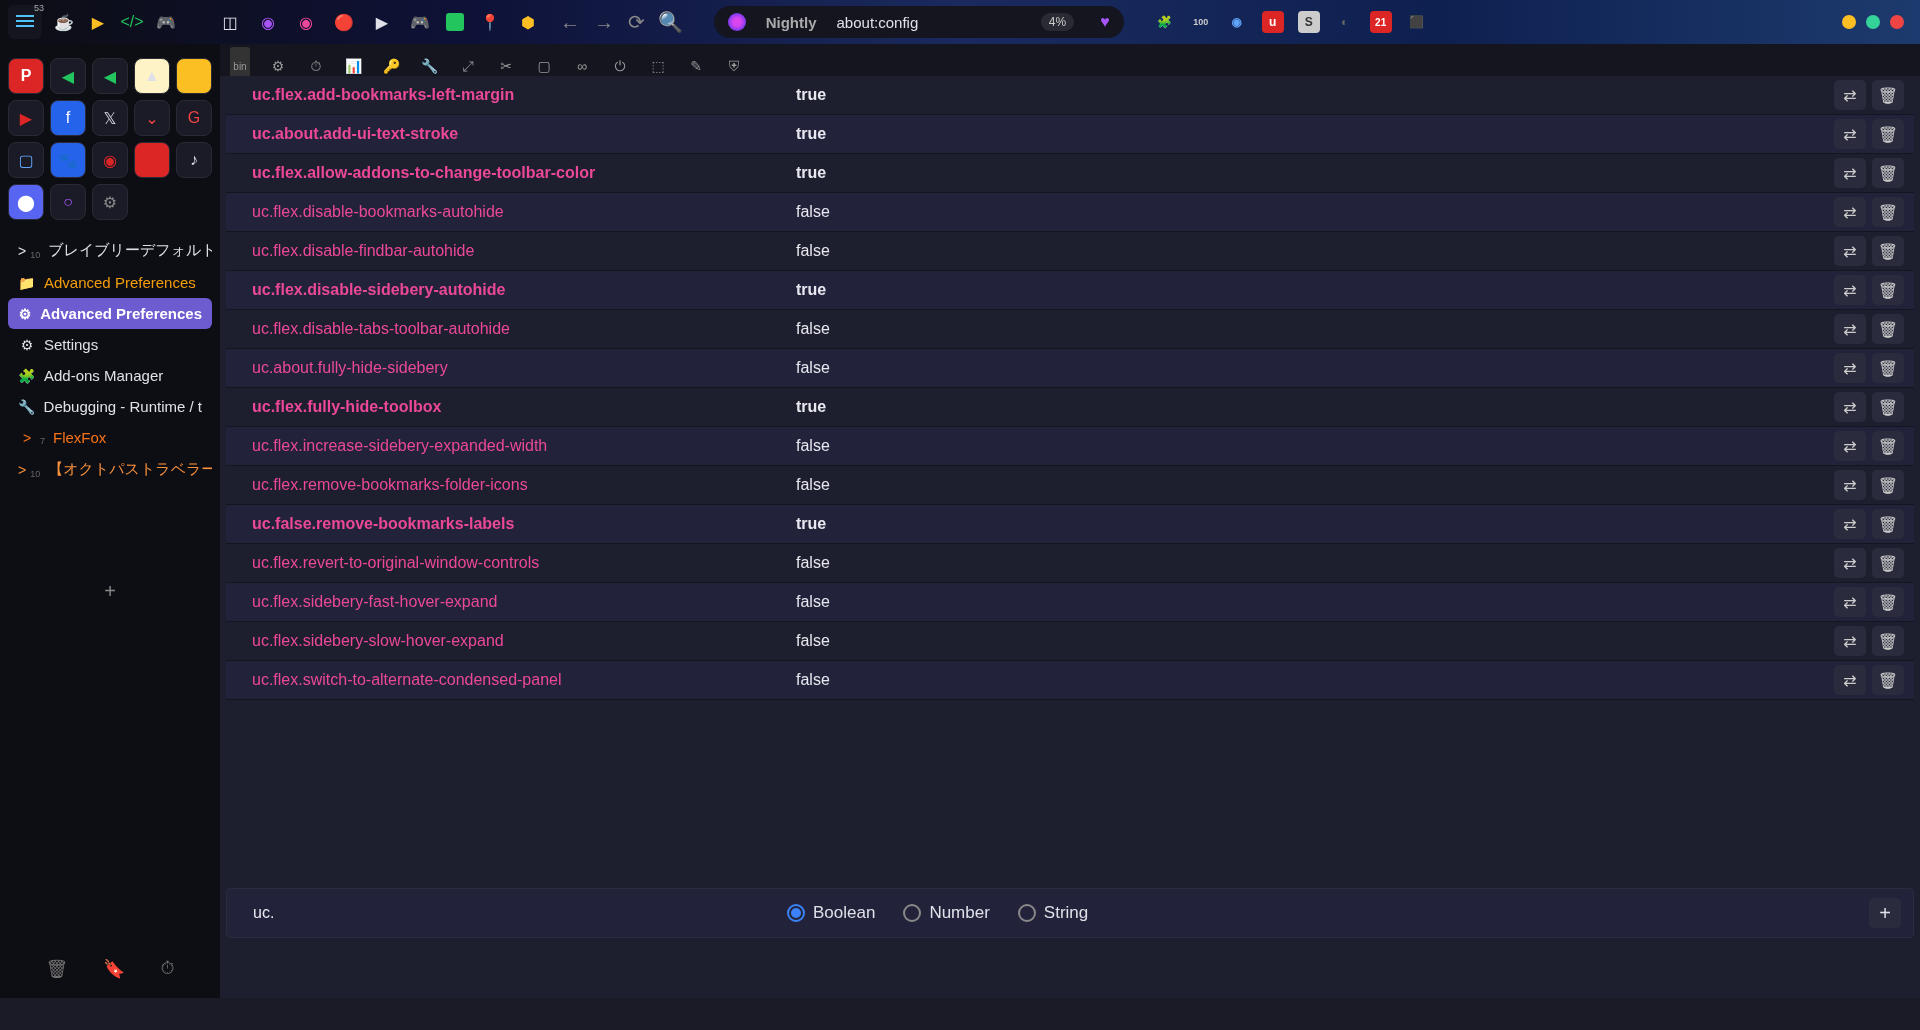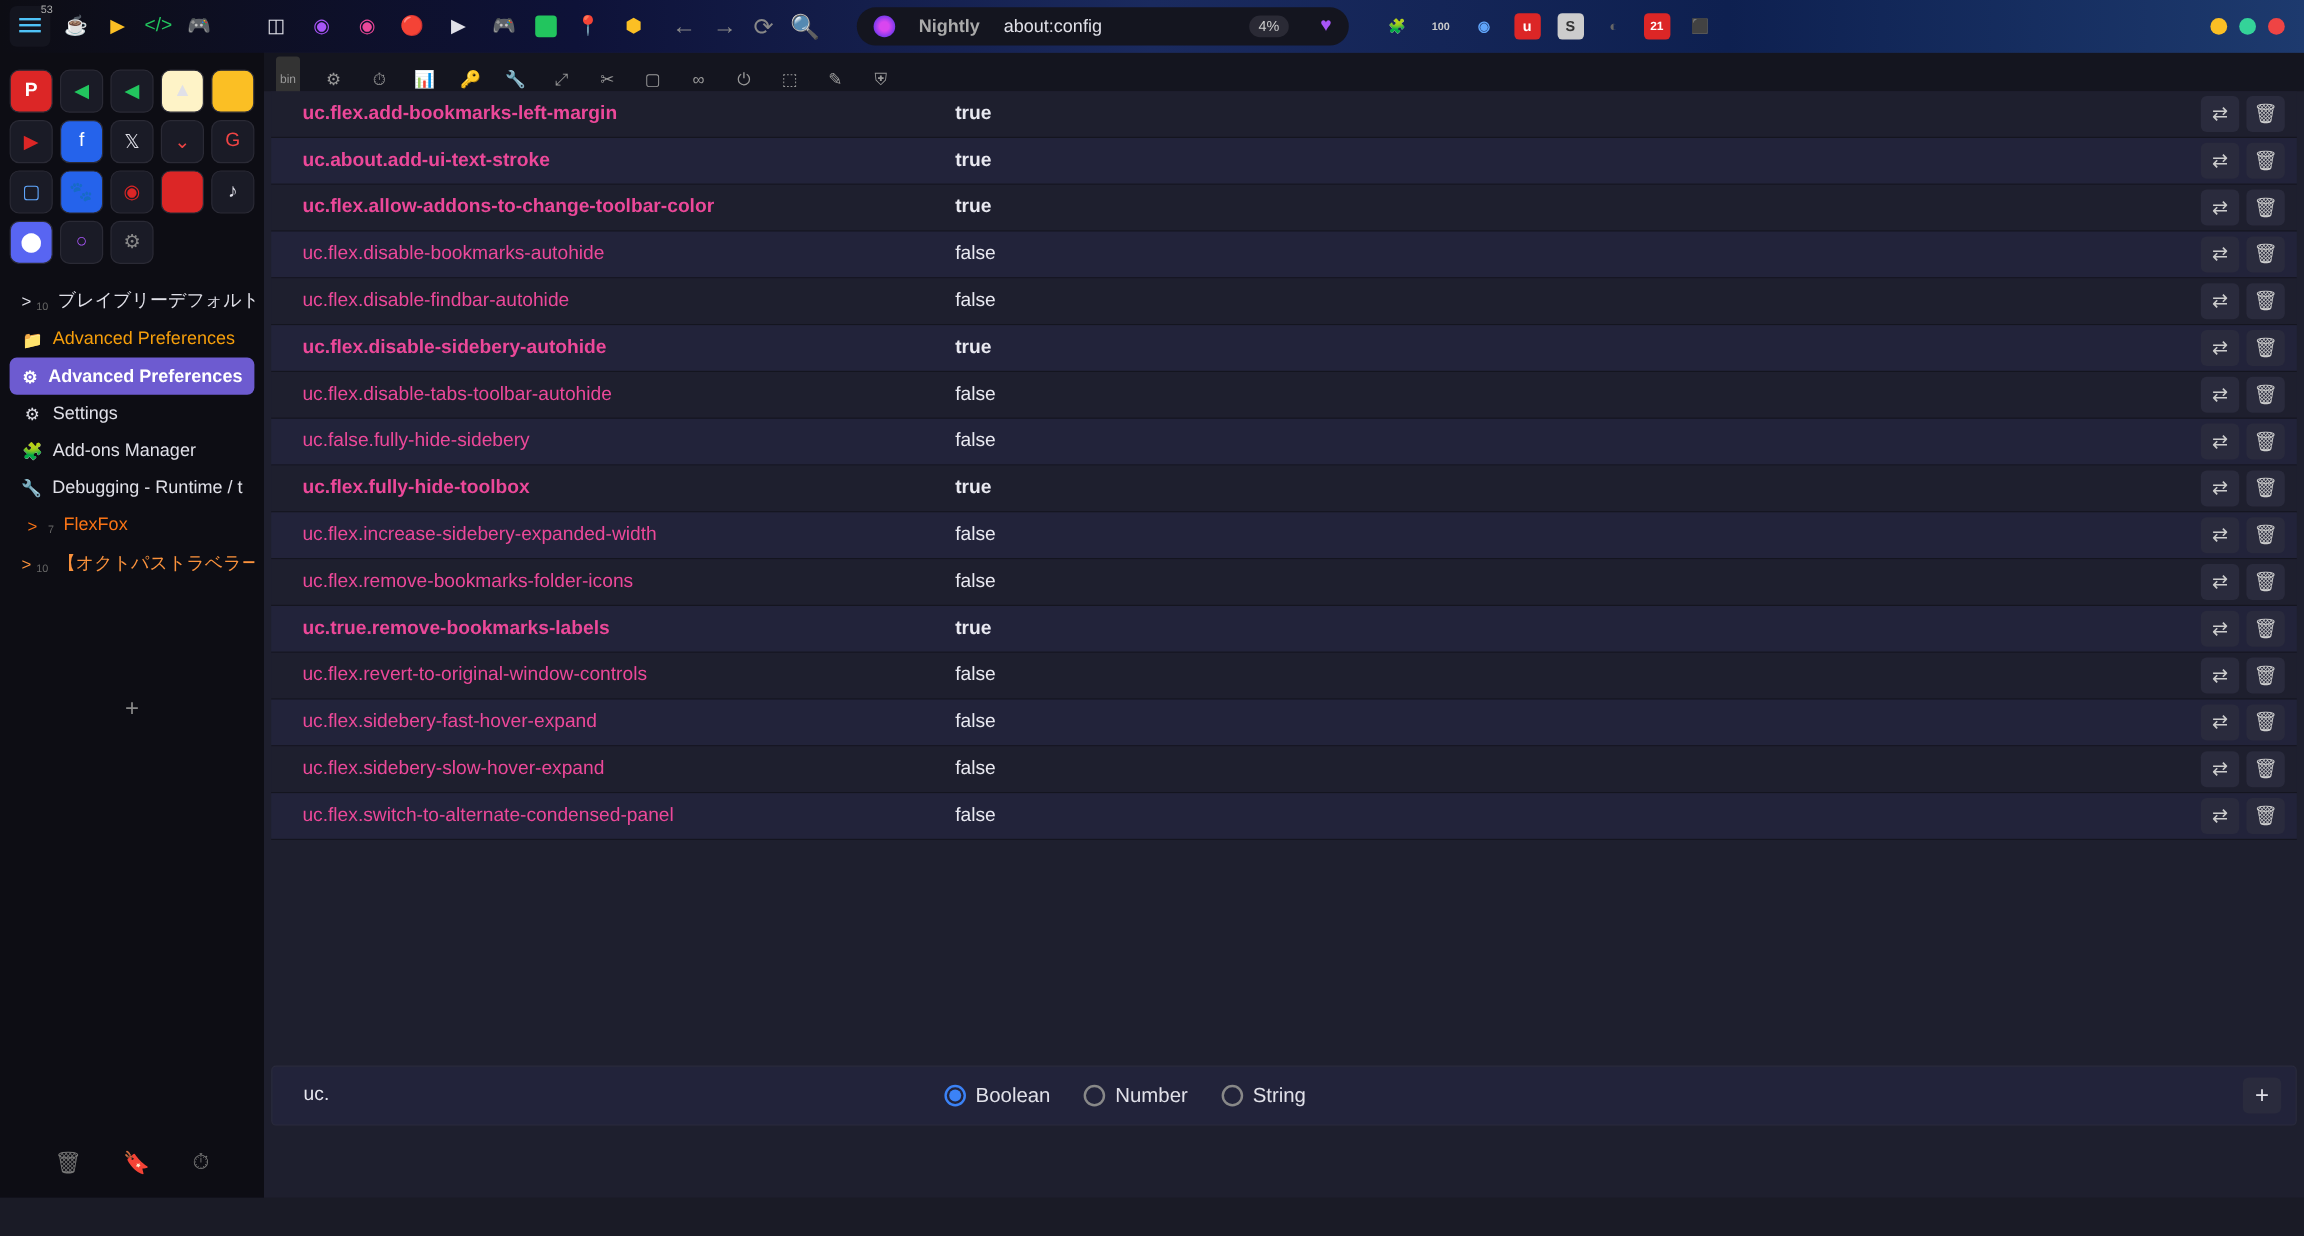--- a/index.html
+++ b/index.html
@@ -378,21 +378,21 @@
         </div>
         <div class="pref-row">
     <div class="pref-name">uc.flex.disable-tabs-toolbar-autohide</div>
     <div class="pref-value">false</div>
     <div class="pref-actions">
       <div class="pref-btn">⇄</div>
       <div class="pref-btn">🗑</div>
     </div>
         </div>
         <div class="pref-row">
-    <div class="pref-name">uc.false.fully-hide-sidebery</div>
+    <div class="pref-name">uc.about.fully-hide-sidebery</div>
     <div class="pref-value">false</div>
     <div class="pref-actions">
       <div class="pref-btn">⇄</div>
       <div class="pref-btn">🗑</div>
     </div>
         </div>
         <div class="pref-row bold">
     <div class="pref-name">uc.flex.fully-hide-toolbox</div>
     <div class="pref-value">true</div>
     <div class="pref-actions">
@@ -410,21 +410,21 @@
         </div>
         <div class="pref-row">
     <div class="pref-name">uc.flex.remove-bookmarks-folder-icons</div>
     <div class="pref-value">false</div>
     <div class="pref-actions">
       <div class="pref-btn">⇄</div>
       <div class="pref-btn">🗑</div>
     </div>
         </div>
         <div class="pref-row bold">
-    <div class="pref-name">uc.true.remove-bookmarks-labels</div>
+    <div class="pref-name">uc.false.remove-bookmarks-labels</div>
     <div class="pref-value">true</div>
     <div class="pref-actions">
       <div class="pref-btn">⇄</div>
       <div class="pref-btn">🗑</div>
     </div>
         </div>
         <div class="pref-row">
     <div class="pref-name">uc.flex.revert-to-original-window-controls</div>
     <div class="pref-value">false</div>
     <div class="pref-actions">

